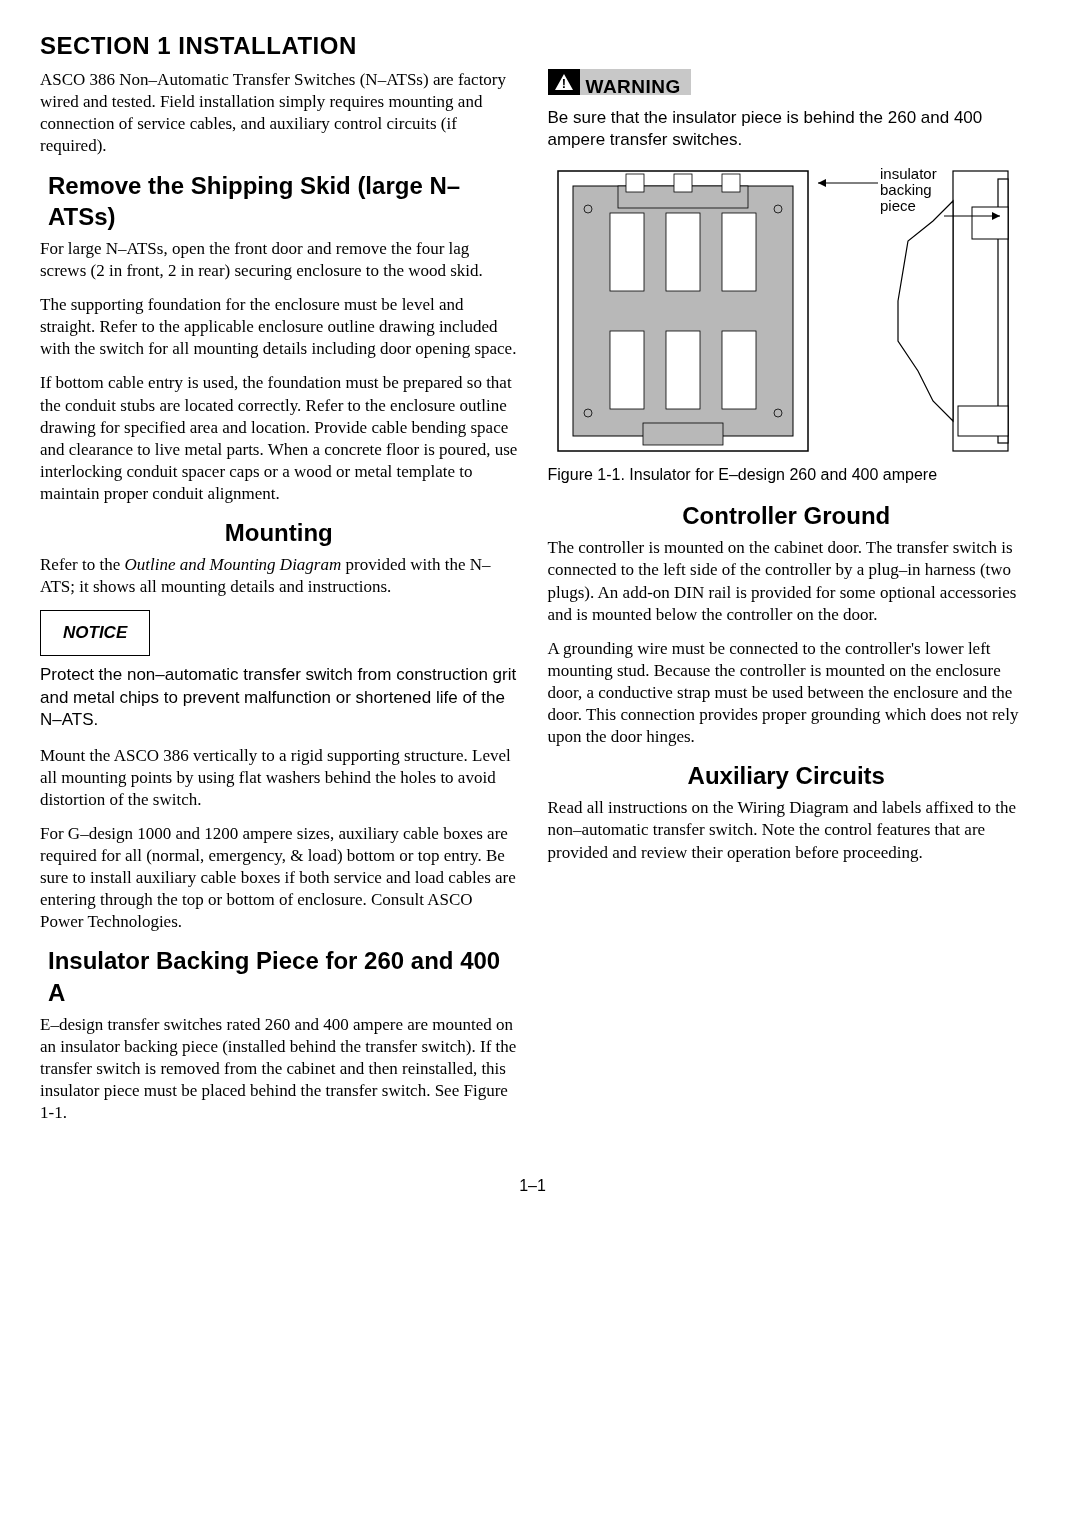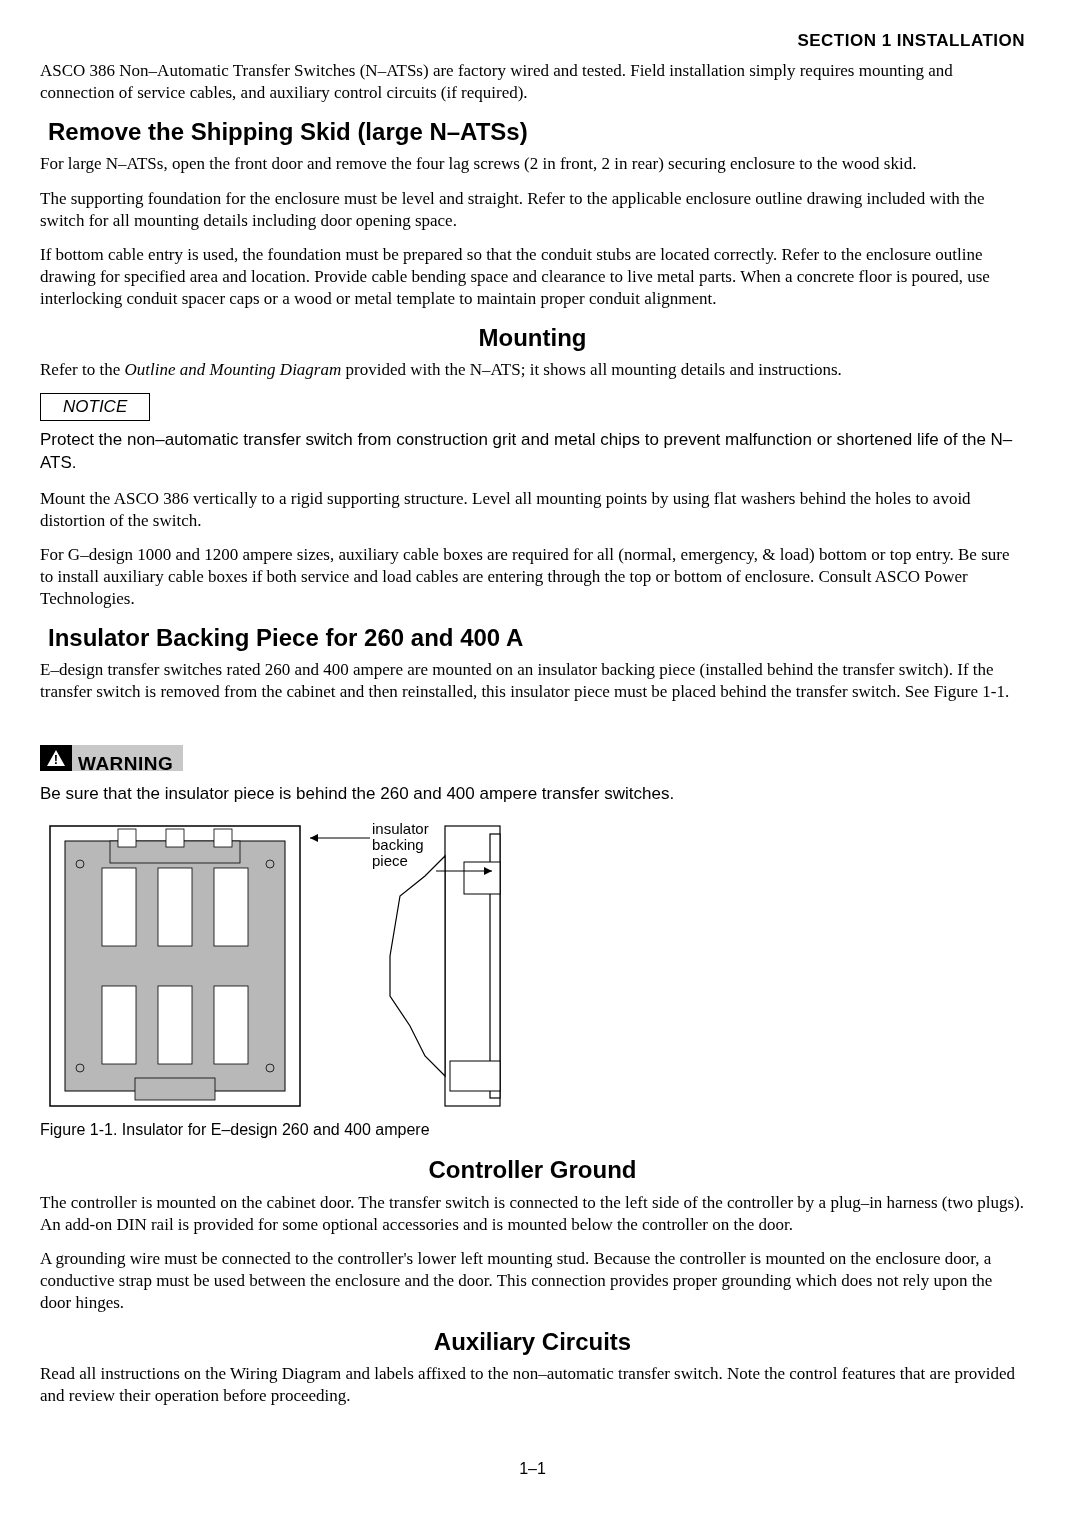--- a/index.html
+++ b/index.html
@@ -9,51 +9,50 @@
     font-size: 17px;
     line-height: 1.3;
     color: #000;
     background: #fff;
     width: 1065px;
     box-sizing: border-box;
   }
   .section-title {
     font-family: Arial, Helvetica, sans-serif;
     font-weight: bold;
-    font-size: 17px;
-    text-align: right;
+    font-size: 24px;
+    text-align: left;
     margin: 0 0 8px 0;
     letter-spacing: 0.5px;
   }
   .columns {
     display: flex;
     gap: 30px;
-    flex-direction: column;
   }
   .col {
     flex: 1;
     min-width: 0;
   }
   p { margin: 0 0 12px 0; }
   .h-sub {
     font-family: Arial, Helvetica, sans-serif;
     font-weight: bold;
     font-size: 24px;
     margin: 8px 0 6px 0;
     text-align: left;
   }
   .h-sub.center { text-align: center; }
   .h-sub.indent { padding-left: 8px; }
   .notice-box {
     display: inline-block;
     border: 1.5px solid #000;
-    padding: 2px 22px;
+    padding: 11px 22px;
     font-family: Arial, Helvetica, sans-serif;
     font-style: italic;
-    font-weight: normal;
+    font-weight: bold;
     font-size: 17px;
     margin-bottom: 4px;
   }
   .notice-text {
     font-family: Arial, Helvetica, sans-serif;
     font-size: 17px;
     margin: 4px 0 14px 0;
   }
   .warning-box {
     display: inline-flex;

